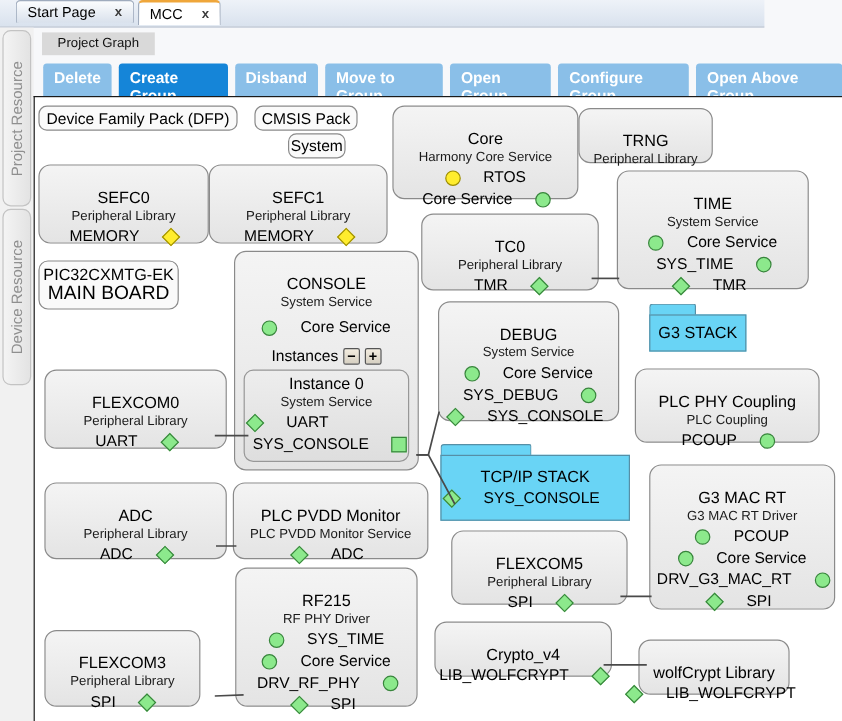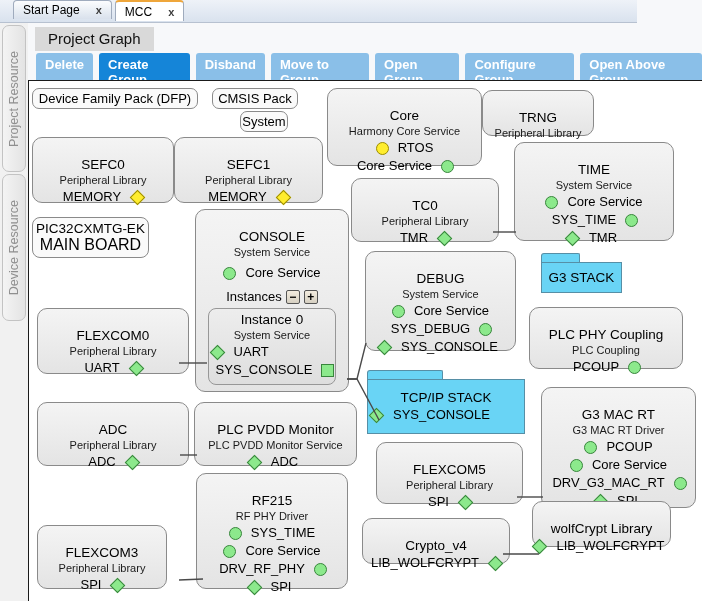--- a/index.html
+++ b/index.html
@@ -10,33 +10,33 @@
   .tab{height:19px;display:flex;align-items:center;gap:16px;padding:0 9px;font-size:12px;color:#000;border:1px solid #9fabbd;border-bottom:none;border-radius:4px 4px 0 0;background:linear-gradient(#fcfdfe,#d9e1ec);margin-right:3px;box-sizing:border-box;}
   .tab.active{background:#fff;border-top:2px solid #efa63a;height:21px;}
   .tab-close{font-size:11px;font-weight:bold;color:#3c3c3c;cursor:default;}
 
   
   .side{position:absolute;left:0;top:23px;width:28px;height:578px;background:#f1f1f1;}
   .vtab{position:absolute;left:2px;width:24px;background:linear-gradient(90deg,#f4f4f4,#e3e3e3);border:1px solid #c3c3c3;border-radius:7px;display:flex;align-items:center;justify-content:center;box-sizing:border-box;}
   .vtext{writing-mode:vertical-rl;transform:rotate(180deg);font-size:12.5px;color:#8f8f8f;white-space:nowrap;}
 
   
-  .pgtitle{position:absolute;left:35px;top:27px;background:#d9d9d9;padding:3px 13px 4px;font-size:15px;color:#101010;}
+  .pgtitle{position:absolute;left:35px;top:27px;background:#d9d9d9;padding:3px 13px 4px;font-size:11px;color:#101010;}
   .toolbar{position:absolute;left:36px;top:53px;display:flex;gap:6px;}
   .tbtn{background:#8abfe8;color:#fff;font-size:13px;font-weight:bold;padding:4px 9px;border-radius:3px;cursor:default;}
   .tbtn.active{background:#1585d8;}
 
   
   .canvas{position:absolute;left:28px;top:80px;width:674px;height:521px;background:#fff;border-top:1px solid #1a1a1a;border-left:1px solid #1a1a1a;box-sizing:content-box;}
 
   .blk{position:absolute;box-sizing:border-box;background:linear-gradient(#f4f4f4,#e4e4e4);border:1px solid #8a8a8a;border-radius:10px;display:flex;flex-direction:column;padding:18px 0 3px;z-index:1;align-items:center;}
   .box{position:absolute;box-sizing:border-box;background:#fafafa;border:1px solid #8a8a8a;border-radius:7px;display:flex;flex-direction:column;align-items:center;justify-content:center;font-size:13px;color:#000;z-index:1;}
   .t{text-align:center;font-size:13.5px;color:#000;line-height:17px;}
   .s{text-align:center;font-size:11px;color:#1a1a1a;line-height:15px;}
-  .p{display:flex;align-items:center;gap:9px;padding:0 7px;font-size:13px;line-height:18px;height:18px;color:#000;}
+  .p{display:flex;align-items:center;gap:19px;padding:0 7px;font-size:13px;line-height:18px;height:18px;color:#000;}
   .p.r{justify-content:flex-end;padding-right:5px;}
   .p.b{margin-top:auto;}
   .p.e{padding-left:1px;}
   .p.c{justify-content:center;gap:4px;}
   .circ{width:13px;height:13px;border-radius:50%;background:#8ce98c;border:1px solid #38853c;box-sizing:border-box;flex:none;}
   .circ.y{background:#ffed2e;border-color:#9c8c00;}
   .diam{width:11px;height:11px;background:#8ce98c;border:1px solid #38853c;transform:rotate(45deg);box-sizing:border-box;flex:none;margin:0 2px;}
   .diam.y{background:#ffed2e;border-color:#9c8c00;}
   .sq{width:13px;height:13px;background:#8ce98c;border:1px solid #38853c;box-sizing:border-box;flex:none;margin-right:-4px;}
   .inner{margin:auto 3px 3px;box-sizing:border-box;background:linear-gradient(#ededed,#dedede);border:1px solid #979797;border-radius:8px;display:flex;flex-direction:column;padding:2px 0 3px;}
@@ -309,21 +309,21 @@
         </div>
     </div>
 
     <div class="blk" style="left:333px;top:437px;width:148px;height:46px;">
       <div class="t">Crypto_v4</div>
       <div class="p r b">
           <span>LIB_WOLFCRYPT</span>
           <span class="diam"></span>
         </div>
     </div>
-    <div class="blk" style="left:503px;top:420px;width:139px;height:46px;">
+    <div class="blk" style="left:503px;top:452px;width:126px;height:46px;">
       <div class="t">wolfCrypt Library</div>
       <div class="p e b">
           <span class="diam"></span>
           <span>LIB_WOLFCRYPT</span>
         </div>
     </div>
 
     <div class="blk" style="left:8px;top:444px;width:130px;height:64px;">
       <div class="t">FLEXCOM3</div>
       <div class="s">Peripheral Library</div>

